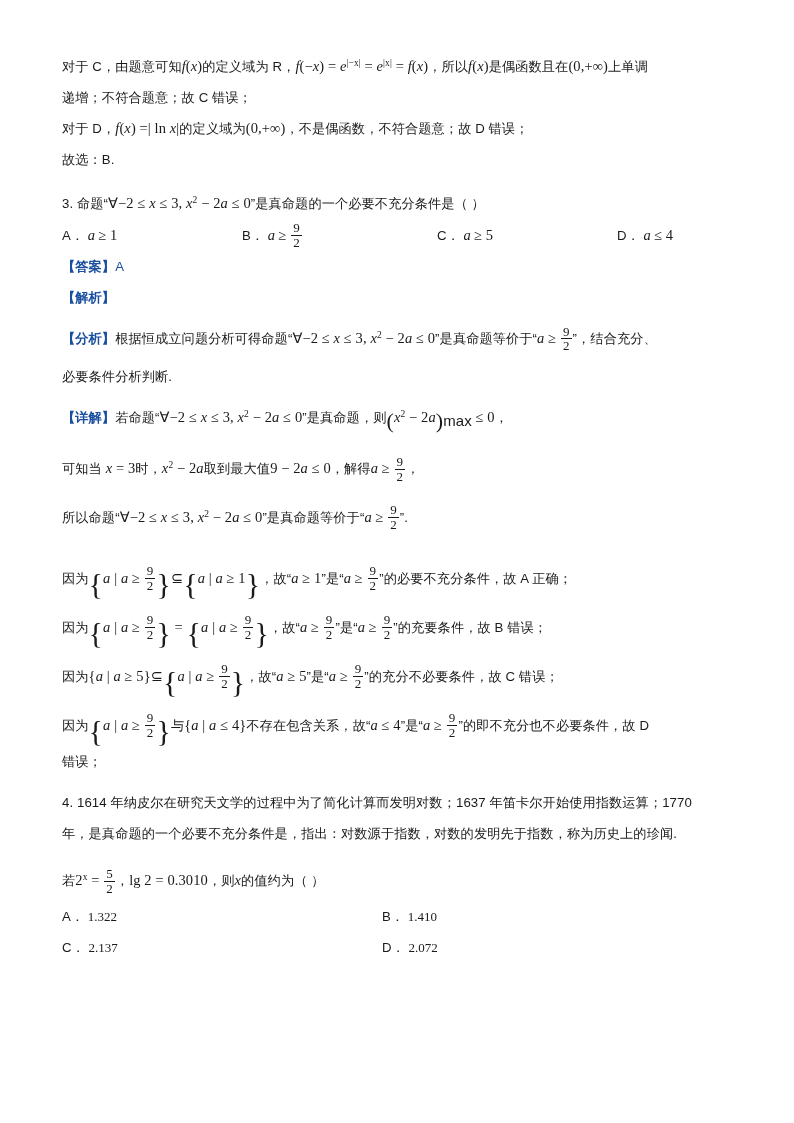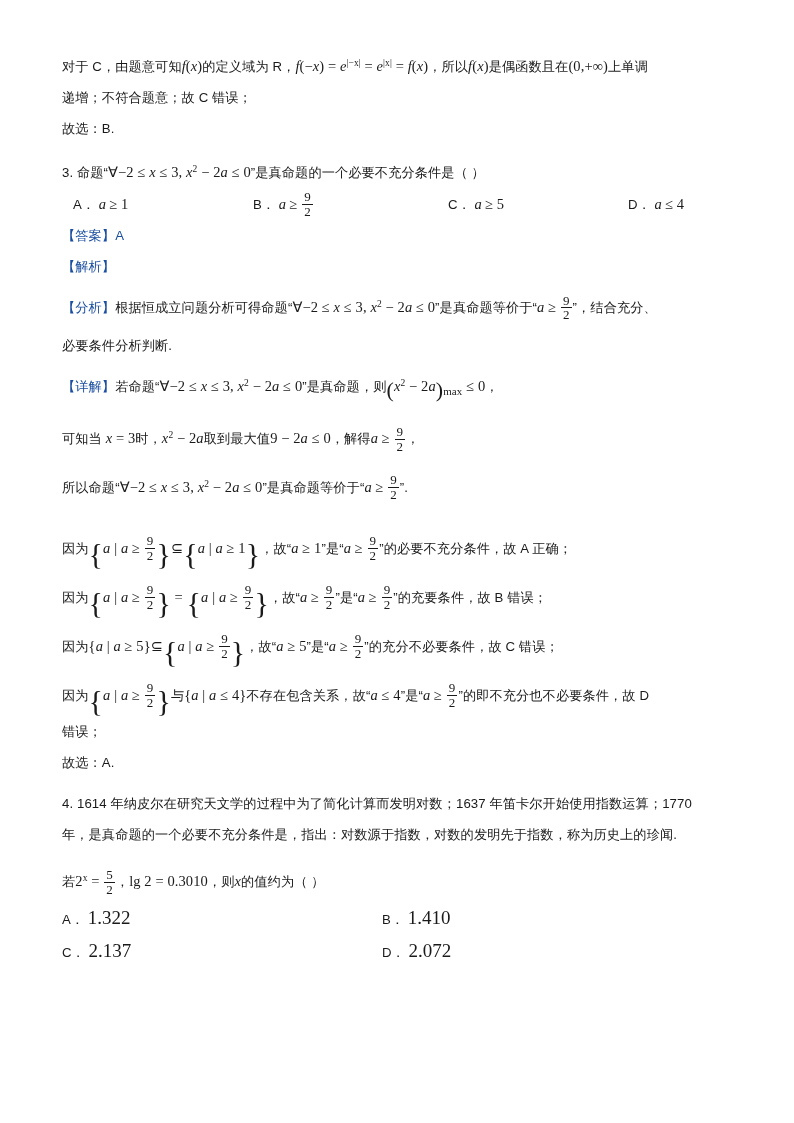--- a/index.html
+++ b/index.html
@@ -23,32 +23,32 @@
   }
   .line {
     font-size: 13.2px;
     line-height: 31px;
     white-space: nowrap;
     letter-spacing: 0.1px;
   }
   .spacer-sm { height: 10px; }
   .tag {
     color: #1a4fa0;
-    font-weight: normal;
+    font-weight: bold;
   }
   .tag-plain { color: #1a4fa0; }
   i.it {
     font-family: "Liberation Serif", serif;
     font-style: italic;
     font-size: 14.5px;
   }
   .num {
     font-family: "Liberation Serif", serif;
     font-style: normal;
-    font-size: 19px;
+    font-size: 13px;
   }
   .mathsym {
     font-family: "Liberation Serif", serif;
     font-size: 14.5px;
   }
   
   .frac {
     display: inline-block;
     vertical-align: -0.55em;
     text-align: center;
@@ -58,41 +58,40 @@
     margin: 0 1px;
   }
   .frac .n { display: block; padding: 0 2px; }
   .frac .d { display: block; border-top: 1px solid #1a1a1a; padding: 0 2px; }
   sup.sp {
     font-family: "Liberation Serif", serif;
     font-size: 9.5px;
     vertical-align: super;
   }
   sub.sb {
-    font-family: Liberation Serif, serif;
-    font-size: 11px;
+    font-family: Liberation Sans, sans-serif;
+    font-size: 15px;
     vertical-align: sub;
   }
   .big-paren {
     font-family: "Liberation Serif", serif;
     font-size: 22px;
     vertical-align: -0.25em;
     line-height: 0;
   }
   .brace {
     font-family: "Liberation Serif", serif;
     font-size: 30px;
     vertical-align: -0.38em;
     line-height: 0;
   }
   .opts {
     display: flex;
     font-size: 13.2px;
     line-height: 31px;
-    margin-left: 11px;
   }
   .opts .o { }
   .opt-a { width: 180px; }
   .opt-b { width: 195px; }
   .opt-c { width: 180px; }
   .opt-d { }
   .opts2 {
     display: flex;
     font-size: 13.2px;
     line-height: 31px;
@@ -104,20 +103,23 @@
 </head>
 <body>
 
 <div class="page">
 
   <div class="line">
     <span>对于 C，由题意可知</span><i class="it">f</i><span class="mathsym">(</span><i class="it">x</i><span class="mathsym">)</span><span>的定义域为 R，</span><i class="it">f</i><span class="mathsym">(−</span><i class="it">x</i><span class="mathsym">) = </span><i class="it">e</i><sup class="sp">|−x|</sup><span class="mathsym"> = </span><i class="it">e</i><sup class="sp">|x|</sup><span class="mathsym"> = </span><i class="it">f</i><span class="mathsym">(</span><i class="it">x</i><span class="mathsym">)</span><span>，所以</span><i class="it">f</i><span class="mathsym">(</span><i class="it">x</i><span class="mathsym">)</span><span>是偶函数且在</span><span class="mathsym">(0,+∞)</span><span>上单调</span>
   </div>
   <div class="line">递增；不符合题意；故 C 错误；</div>
 
+  <div class="line">
+    <span>对于 D，</span><i class="it">f</i><span class="mathsym">(</span><i class="it">x</i><span class="mathsym">) =| ln </span><i class="it">x</i><span class="mathsym">|</span><span>的定义域为</span><span class="mathsym">(0,+∞)</span><span>，不是偶函数，不符合题意；故 D 错误；</span>
+  </div>
 
   <div class="line">故选：B.</div>
 
   <div class="spacer-sm"></div>
 
   <div class="line">
     <span>3.</span>&nbsp;<span>命题“</span><span class="mathsym">∀−2 ≤ </span><i class="it">x</i><span class="mathsym"> ≤ 3, </span><i class="it">x</i><sup class="sp">2</sup><span class="mathsym"> − 2</span><i class="it">a</i><span class="mathsym"> ≤ 0</span><span>”是真命题的一个必要不充分条件是（     ）</span>
   </div>
 
   <div class="opts">
@@ -172,21 +174,20 @@
 
   <div class="line tall2">
     <span>因为</span><span class="mathsym">{</span><i class="it">a</i><span class="mathsym"> | </span><i class="it">a</i><span class="mathsym"> ≥ 5}</span><span class="mathsym">⊆</span><span class="brace">{</span><i class="it">a</i><span class="mathsym"> | </span><i class="it">a</i><span class="mathsym"> ≥ </span><span class="frac"><span class="n">9</span><span class="d">2</span></span><span class="brace">}</span><span>，故“</span><i class="it">a</i><span class="mathsym"> ≥ 5</span><span>”是“</span><i class="it">a</i><span class="mathsym"> ≥ </span><span class="frac"><span class="n">9</span><span class="d">2</span></span><span>”的充分不必要条件，故 C 错误；</span>
   </div>
 
   <div class="line tall2">
     <span>因为</span><span class="brace">{</span><i class="it">a</i><span class="mathsym"> | </span><i class="it">a</i><span class="mathsym"> ≥ </span><span class="frac"><span class="n">9</span><span class="d">2</span></span><span class="brace">}</span><span>与</span><span class="mathsym">{</span><i class="it">a</i><span class="mathsym"> | </span><i class="it">a</i><span class="mathsym"> ≤ 4}</span><span>不存在包含关系，故“</span><i class="it">a</i><span class="mathsym"> ≤ 4</span><span>”是“</span><i class="it">a</i><span class="mathsym"> ≥ </span><span class="frac"><span class="n">9</span><span class="d">2</span></span><span>”的即不充分也不必要条件，故 D</span>
   </div>
   <div class="line">错误；</div>
 
-  <div class="line">故选：A.</div>
 
   <div class="spacer-sm"></div>
 
   <div class="line">
     <span>4.</span>&nbsp;<span>1614 年纳皮尔在研究天文学的过程中为了简化计算而发明对数；1637 年笛卡尔开始使用指数运算；1770</span>
   </div>
   <div class="line">年，是真命题的一个必要不充分条件是，指出：对数源于指数，对数的发明先于指数，称为历史上的珍闻.</div>
   <div class="line tall2">
     <span>若</span><span class="mathsym">2</span><sup class="sp">x</sup><span class="mathsym"> = </span><span class="frac"><span class="n">5</span><span class="d">2</span></span><span>，</span><span class="mathsym">lg 2 = 0.3010</span><span>，则</span><i class="it">x</i><span>的值约为（     ）</span>
   </div>

